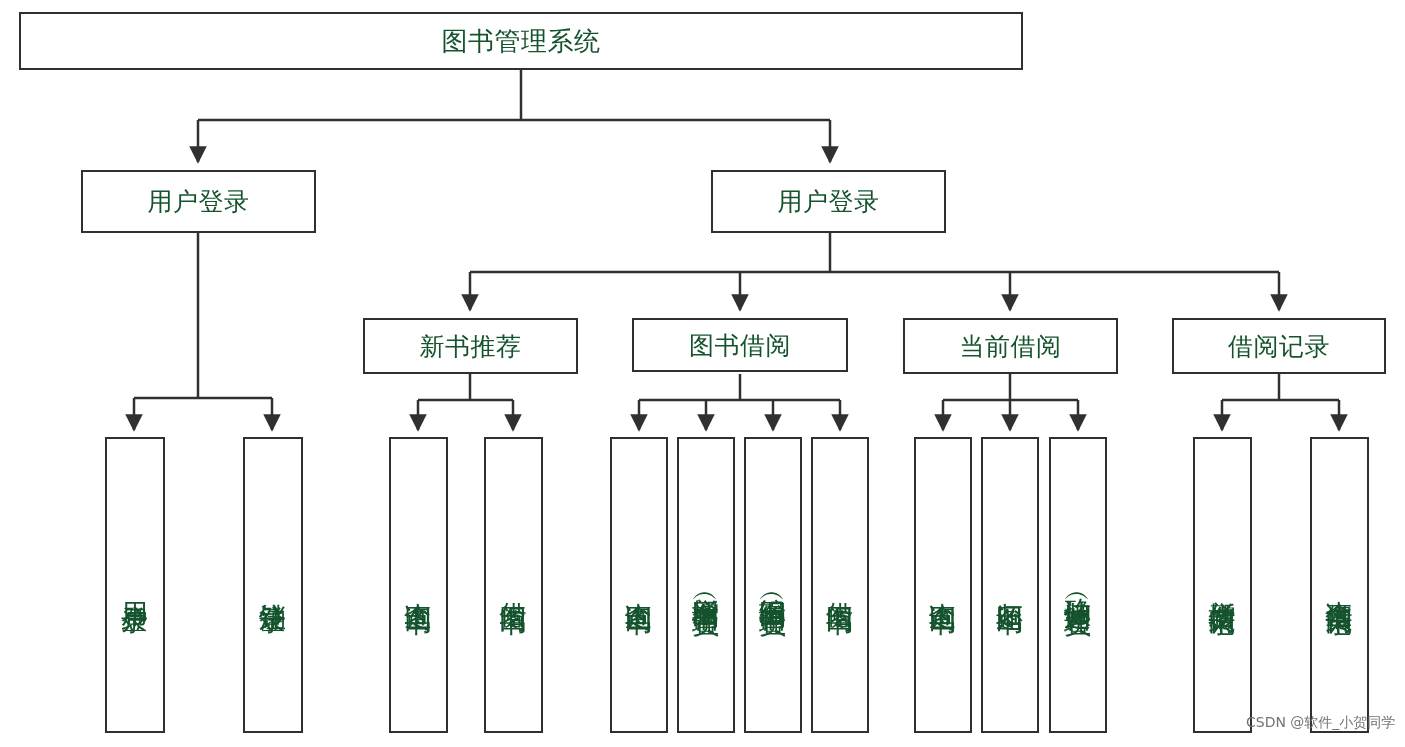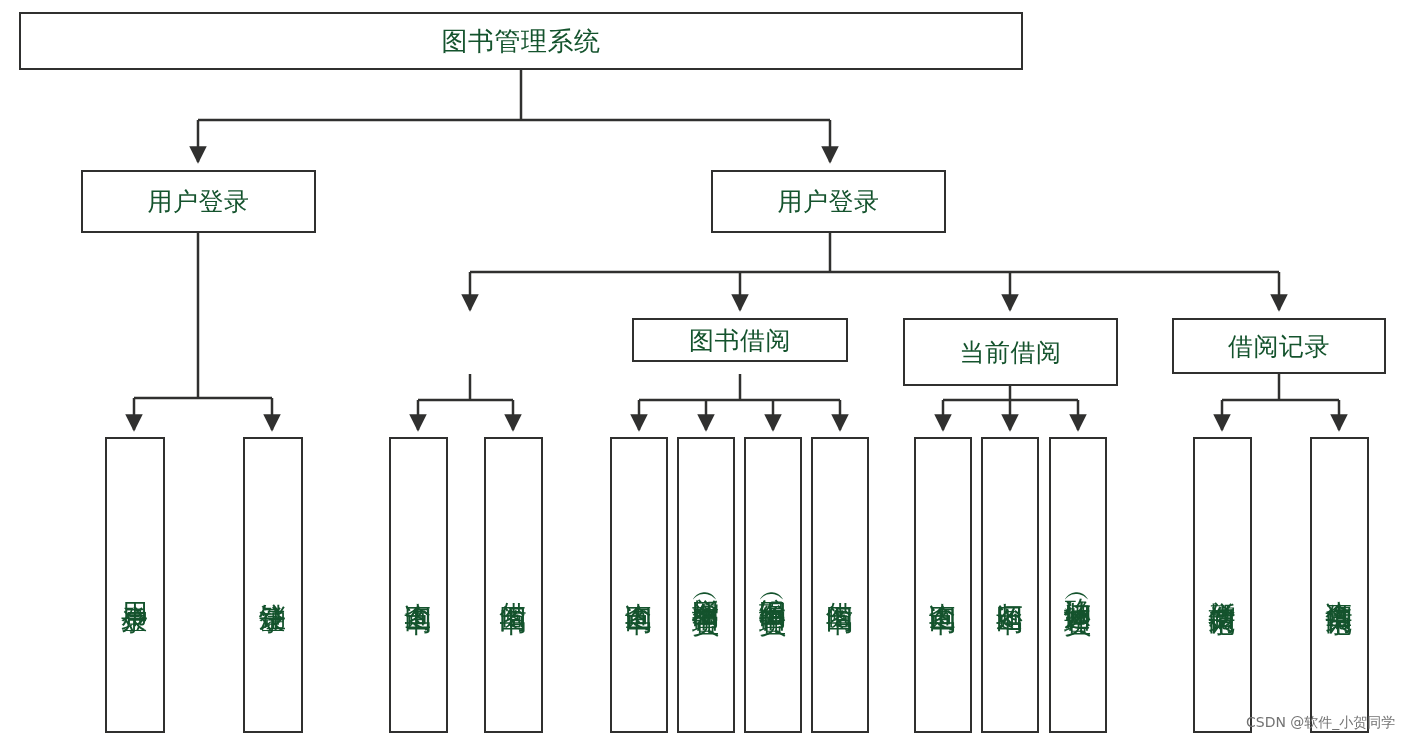--- a/index.html
+++ b/index.html
@@ -132,24 +132,27 @@
     <span class="node-label">图书管理系统</span>
   </div>
 
   <div class="node horiz" style="left:81px; top:170px; width:235px; height:63px;">
     <span class="node-label">用户登录</span>
   </div>
   <div class="node horiz" style="left:711px; top:170px; width:235px; height:63px;">
     <span class="node-label">用户登录</span>
   </div>
 
-  <div class="node horiz" style="left:632px; top:318px; width:216px; height:44px;">
+  <div class="node horiz" style="left:363px; top:318px; width:215px; height:56px;">
+    <span class="node-label">新书推荐</span>
+  </div>
+  <div class="node horiz" style="left:632px; top:318px; width:216px; height:54px;">
     <span class="node-label">图书借阅</span>
   </div>
-  <div class="node horiz" style="left:903px; top:318px; width:215px; height:68px;">
+  <div class="node horiz" style="left:903px; top:318px; width:215px; height:56px;">
     <span class="node-label">当前借阅</span>
   </div>
   <div class="node horiz" style="left:1172px; top:318px; width:214px; height:56px;">
     <span class="node-label">借阅记录</span>
   </div>
 
   <div class="node vert" style="left:105px; top:437px; width:60px; height:296px;">
     <span class="node-label">用户登录</span>
   </div>
   <div class="node vert" style="left:243px; top:437px; width:60px; height:296px;">

